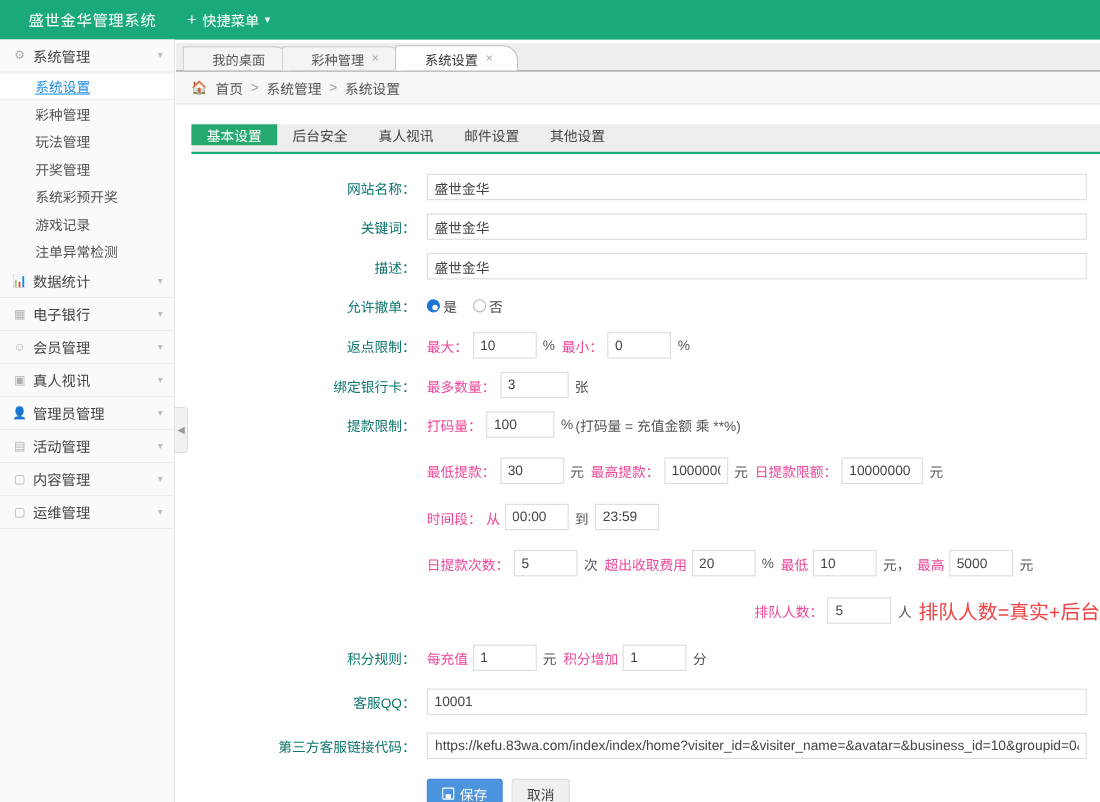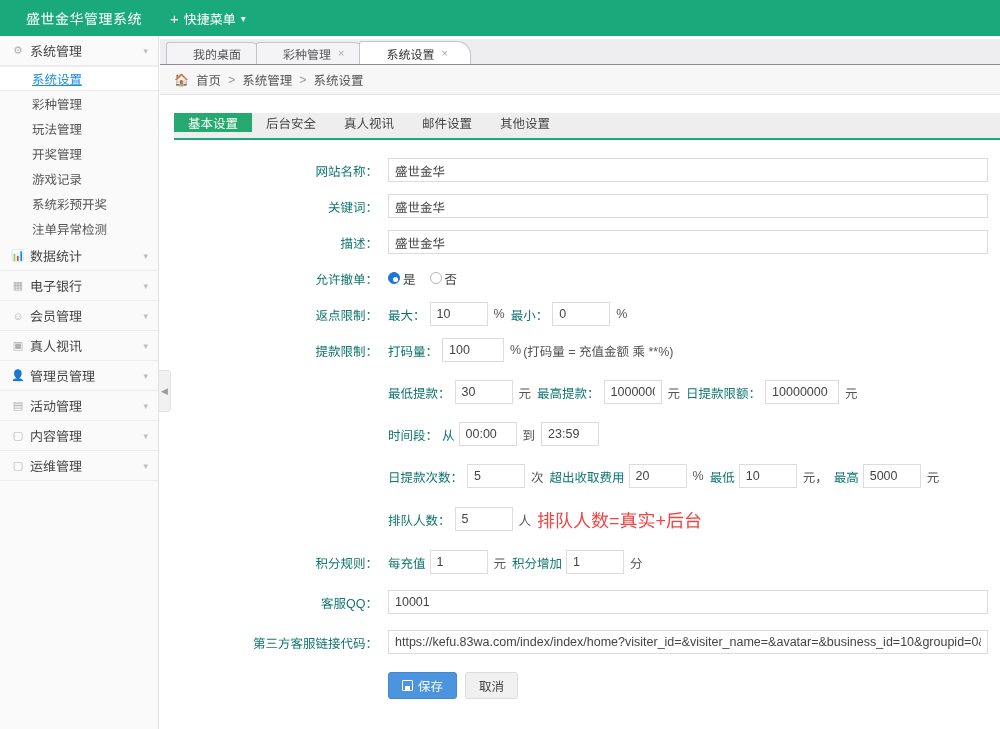--- a/index.html
+++ b/index.html
@@ -200,21 +200,21 @@
     font-size: 12.5px;
     color: #444;
     outline: none;
   }
   .txt.wide { width: 600px; }
   .txt.xwide { width: 600px; }
   .txt.sm  { width: 58px; }
   .txt.md  { width: 62px; }
   .txt.tm  { width: 58px; }
   .unit { margin: 0 6px; font-size: 12.5px; color: #555; }
-  .inline-lbl { font-size: 12.5px; color: #0f766e; margin-right: 4px; }
+  .inline-lbl { font-size: 12.5px; color: #ec4899; margin-right: 4px; }
 
   .radio-wrap { display: flex; align-items: center; gap: 14px; }
   .radio-item { display: flex; align-items: center; gap: 3px; font-size: 12.5px; color: #444; cursor: pointer; }
   .rdot {
     width: 12px; height: 12px; border-radius: 50%;
     border: 1px solid #b6b6b6; background: #fff;
     display: inline-block; position: relative;
   }
   .rdot.on { border-color: #1e76d4; background: #1e76d4; }
   .rdot.on::after {
@@ -271,24 +271,24 @@
   <div class="nav-sub">
     <span>彩种管理</span>
   </div>
   <div class="nav-sub">
     <span>玩法管理</span>
   </div>
   <div class="nav-sub">
     <span>开奖管理</span>
   </div>
   <div class="nav-sub">
+    <span>系统彩预开奖</span>
+  </div>
+  <div class="nav-sub">
     <span>游戏记录</span>
-  </div>
-  <div class="nav-sub">
-    <span>系统彩预开奖</span>
   </div>
   <div class="nav-sub">
     <span>注单异常检测</span>
   </div>
 
   <div class="nav-group">
     <span class="gicon">📊</span>
     <span class="glabel">数据统计</span>
     <span class="gchev">▾</span>
   </div>
@@ -418,20 +418,28 @@
       <div class="fctl">
         <span class="inline-lbl">最大：</span>
         <input class="txt sm" value="10" style="">
         <span class="unit">%</span>
         <span class="inline-lbl">最小：</span>
         <input class="txt sm" value="0" style="">
         <span class="unit">%</span>
       </div>
     </div>
 
+    <div class="frow">
+      <div class="flabel">绑定银行卡：</div>
+      <div class="fctl">
+        <span class="inline-lbl">最多数量：</span>
+        <input class="txt md" value="3" style="">
+        <span class="unit">张</span>
+      </div>
+    </div>
 
     <div class="frow">
       <div class="flabel">提款限制：</div>
       <div class="fctl">
         <span class="inline-lbl">打码量：</span>
         <input class="txt md" value="100" style="">
         <span class="unit">%</span>
         <span style="font-size:12.5px;color:#555;margin-left:-4px;">(打码量 = 充值金额 乘 **%)</span>
       </div>
     </div>
@@ -473,21 +481,21 @@
         <span class="unit">%</span>
         <span class="inline-lbl">最低</span>
         <input class="txt sm" value="10" style="">
         <span class="unit">元，</span>
         <span class="inline-lbl">最高</span>
         <input class="txt sm" value="5000" style="">
         <span class="unit">元</span>
       </div>
     </div>
 
-    <div class="frow" style="margin-top:18px;">
+    <div class="frow" style="margin-top:18px;justify-content:flex-end;">
       <div class="flabel"></div>
       <div class="fctl">
         <span class="inline-lbl">排队人数：</span>
         <input class="txt sm" value="5" style="">
         <span class="unit">人</span>
         <span style="font-size:18px;color:#ef4444;">排队人数=真实+后台</span>
       </div>
     </div>
 
     <div class="frow" style="margin-top:18px;">

